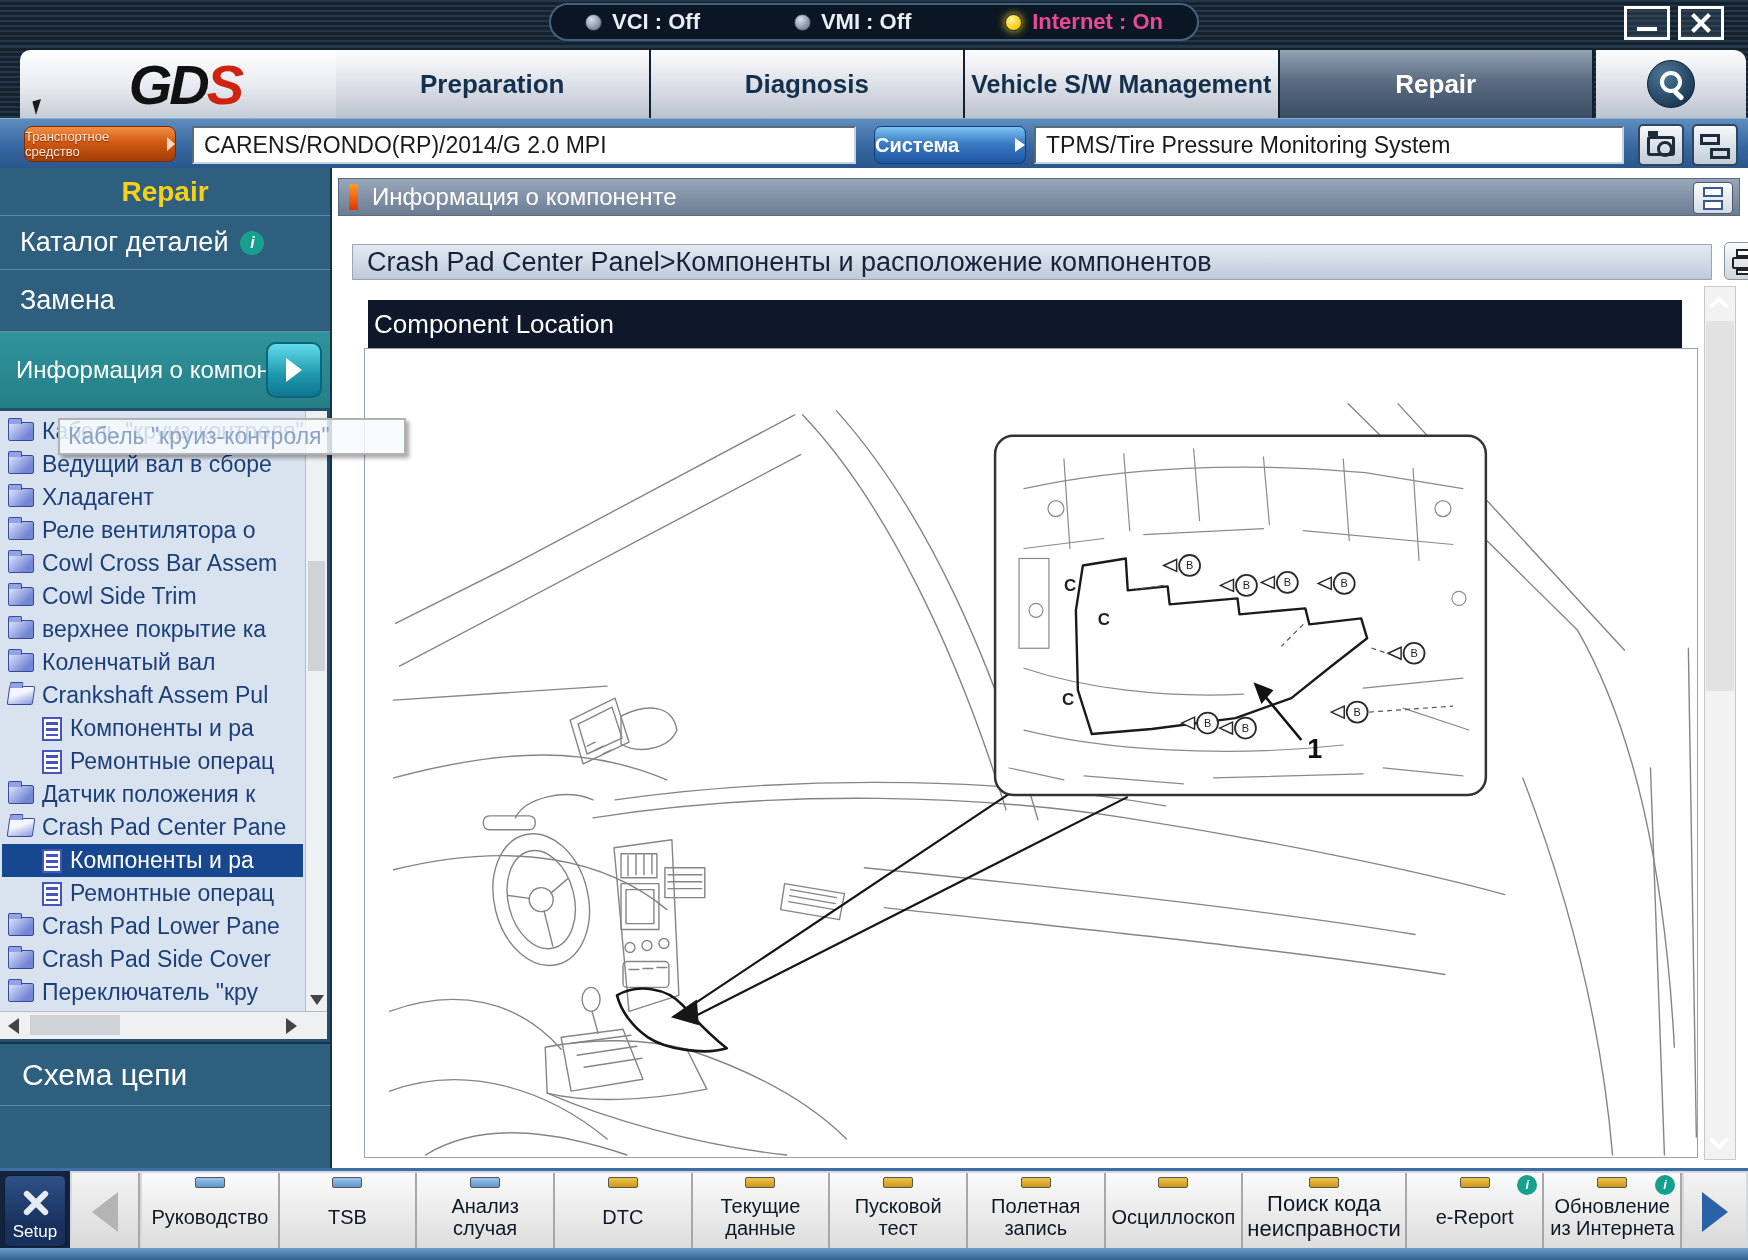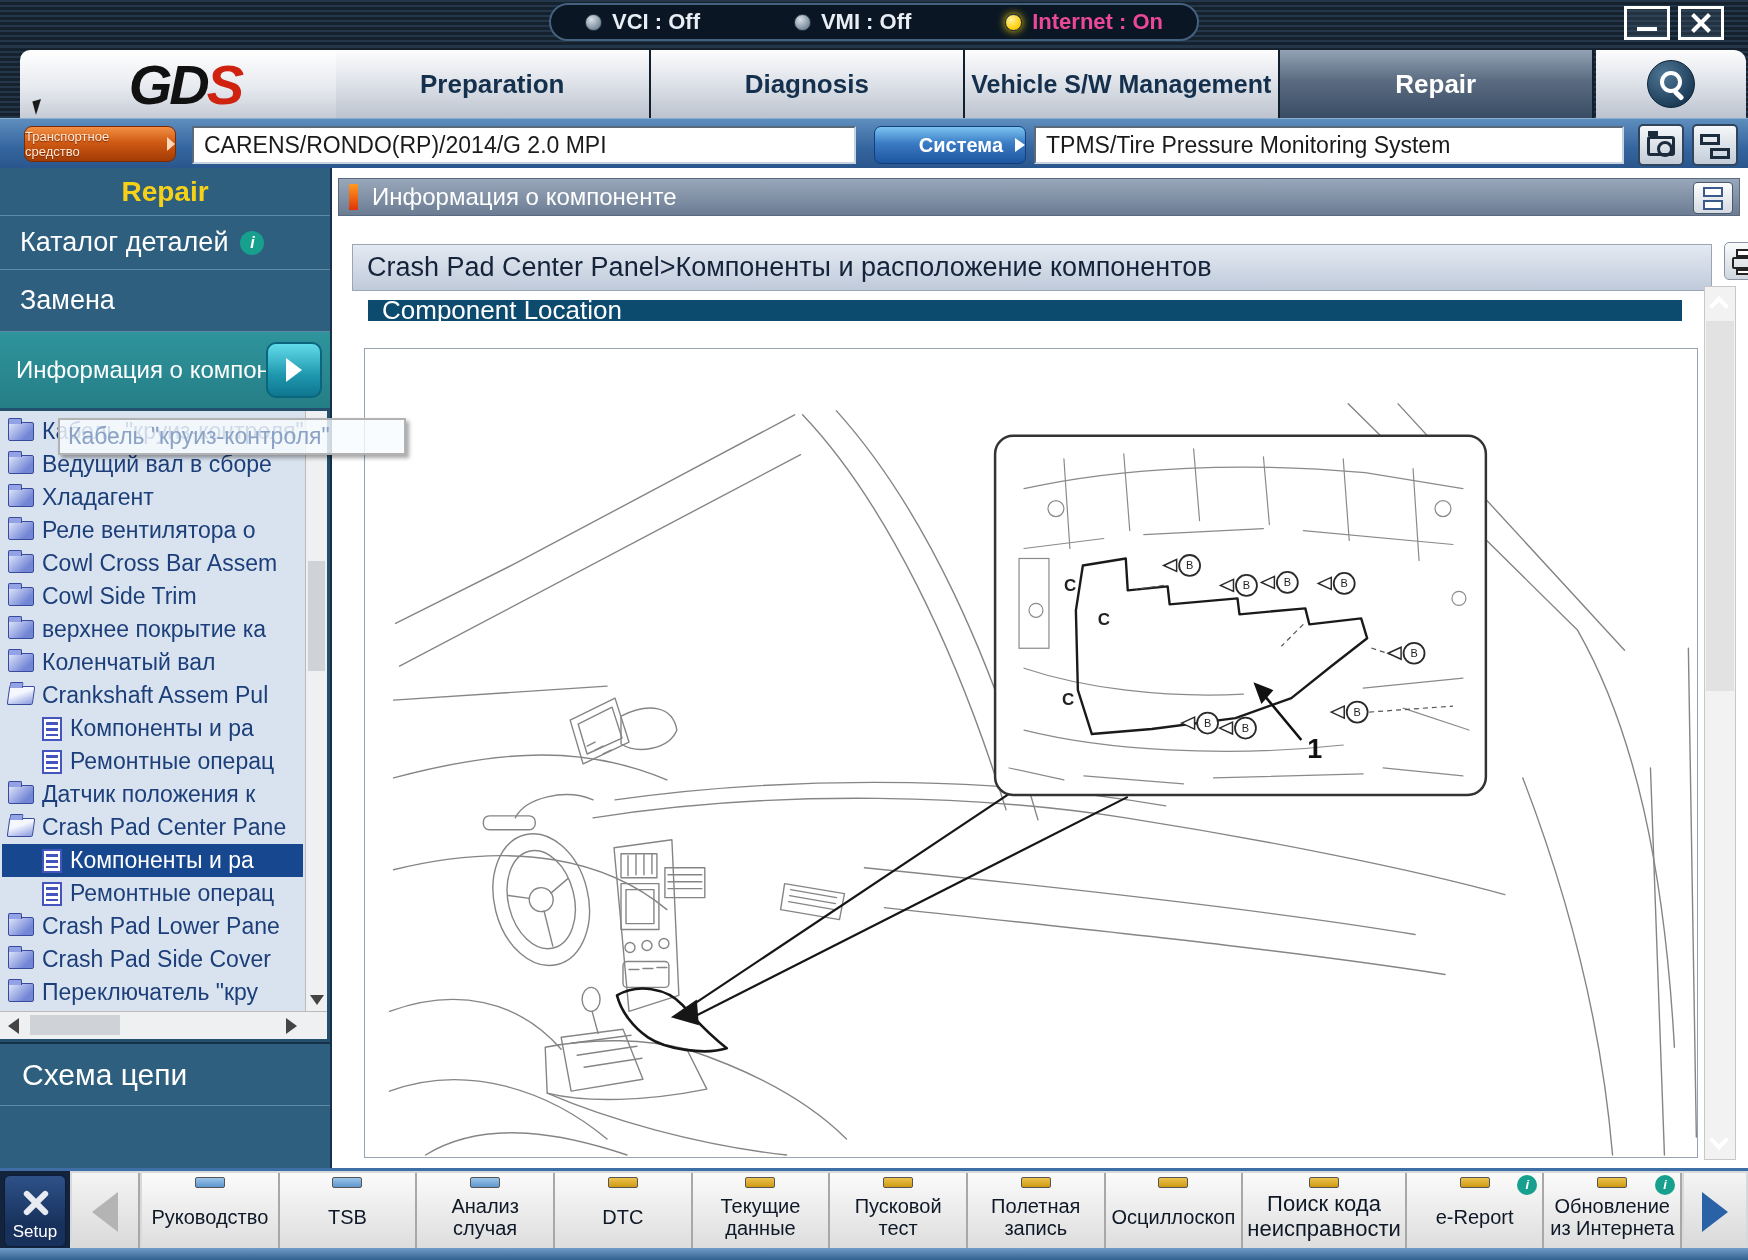--- a/index.html
+++ b/index.html
@@ -56,21 +56,21 @@
 
   
   .vehiclebar { position:absolute; left:0; top:118px; width:1748px; height:50px;
     background:linear-gradient(#5e8dbe,#35659e 60%,#2a568c); border-top:1px solid #88aed0; }
   .veh-btn { position:absolute; left:24px; top:7px; width:152px; height:36px; border-radius:8px;
     background:linear-gradient(#f29044,#d05a14 45%,#a33c06); border:1px solid #7c2b00;
     color:#ffe9d8; font-size:13px; display:flex; align-items:center; justify-content:center; gap:4px; cursor:pointer;
     text-shadow:0 1px 1px #7a2a00; }
   .sys-btn { position:absolute; left:874px; top:7px; width:152px; height:38px; border-radius:7px;
     background:linear-gradient(#7cc4f2,#3b7cc4 45%,#1d55a0); border:1px solid #123e7c;
-    color:#fff; font-size:20px; font-weight:bold; display:flex; align-items:center; justify-content:flex-end; gap:12px; cursor:pointer; }
+    color:#fff; font-size:20px; font-weight:bold; display:flex; align-items:center; justify-content:space-between; gap:18px; cursor:pointer; }
   .tri-r { width:0; height:0; border-left:10px solid #fff; border-top:7px solid transparent; border-bottom:7px solid transparent; }
   .veh-btn .tri-r { border-left-color:#ffd9b8; border-left-width:8px; }
   .veh-field { position:absolute; top:7px; height:38px; background:#fff; border:2px solid; border-color:#5a6a7a #c8d4e0 #c8d4e0 #5a6a7a;
     font-size:23px; color:#1a1a1a; display:flex; align-items:center; padding-left:10px; white-space:nowrap; overflow:hidden; }
   .veh-field.f1 { left:192px; width:664px; }
   .veh-field.f2 { left:1034px; width:590px; }
   .tool-sq { position:absolute; top:5px; width:46px; height:42px; border-radius:5px;
     background:linear-gradient(#f6f8fa,#c2ccd8); border:2px solid #31465c; cursor:pointer; }
   .tool-sq.cam { left:1638px; } .tool-sq.lay { left:1692px; }
   .cam-body { position:absolute; left:7px; top:10px; width:28px; height:20px; border:3px solid #1c2c3c; border-radius:3px; }
@@ -133,30 +133,30 @@
   .content { position:absolute; left:332px; top:168px; width:1416px; height:1000px; background:#fff; }
   .panel-titlebar { position:absolute; left:6px; top:10px; right:8px; height:38px;
     background:linear-gradient(#99a7ba,#7686 9c 60%,#6b7c93); background:linear-gradient(#99a7ba,#6b7c93);
     display:flex; align-items:center; border:1px solid #5a6a80; }
   .accent-bar { width:9px; height:26px; margin:0 14px 0 10px; background:linear-gradient(#ff9a20,#e03408); }
   .panel-title { color:#fff; font-size:24px; }
   .panel-icon-btn { position:absolute; right:6px; top:3px; width:40px; height:32px; border-radius:4px;
     background:linear-gradient(#fdfdfd,#d5dae2); border:1px solid #49596e; cursor:pointer; }
   .stack-a,.stack-b { position:absolute; left:9px; width:20px; height:10px; border:2px solid #3a5a8c; background:#fff; }
   .stack-a { top:4px; } .stack-b { top:17px; }
-  .breadcrumb-bar { position:absolute; left:20px; top:76px; width:1360px; height:47px;
+  .breadcrumb-bar { position:absolute; left:20px; top:76px; width:1360px; height:36px;
     background:linear-gradient(#e4eaf2,#bfcada); border:1px solid #9aa6b6;
     display:flex; align-items:center; padding-left:14px; font-size:27px; color:#14233a; }
   .print-btn { position:absolute; left:1392px; top:74px; width:38px; height:38px; border-radius:5px;
     background:linear-gradient(#fafbfc,#d0d6de); border:1px solid #8a96a6; cursor:pointer; }
   .print-body { position:absolute; left:7px; top:14px; width:22px; height:12px; border:2px solid #222; border-radius:2px; }
   .print-paper { position:absolute; left:11px; top:6px; width:14px; height:8px; border:2px solid #222; background:#fff; }
   .print-out { position:absolute; left:11px; top:26px; width:14px; height:6px; border:2px solid #222; background:#fff; }
-  .section-bar { position:absolute; left:36px; top:132px; width:1314px; height:21px; background:#0c4a6e;
-    display:flex; align-items:center; padding-left:14px; color:#fff; font-size:26px; }
+  .section-bar { position:absolute; left:36px; top:132px; width:1314px; height:48px; background:#0f172a;
+    display:flex; align-items:center; padding-left:6px; color:#fff; font-size:26px; }
   .figure-box { position:absolute; left:32px; top:180px; width:1334px; height:810px; border:1px solid #97a3b2; background:#fff; }
   .figure-box svg { width:100%; height:100%; display:block; }
 
   .content-vscroll { position:absolute; right:12px; top:118px; bottom:8px; width:32px;
     background:#f2f2f2; border:1px solid #c8c8c8; }
   .cv-up,.cv-down { position:absolute; left:7px; width:14px; height:14px; border:4px solid #fff;
     border-bottom:none; border-right:none; }
   .cv-up { top:12px; transform:rotate(45deg); }
   .cv-down { bottom:12px; transform:rotate(-135deg); }
   .cv-thumb { position:absolute; left:1px; right:1px; top:34px; height:370px; background:#e2e2e2; }

